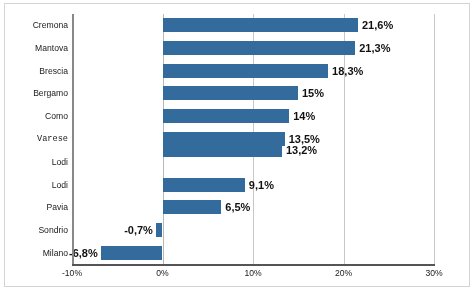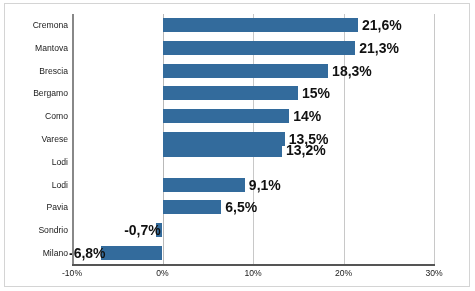--- a/index.html
+++ b/index.html
@@ -88,21 +88,21 @@
     white-space: nowrap;
   }
   .cat-label-wrap {
     position: absolute;
     left: 0px;
     width: 68px;
     height: 23px;
   }
   .val-label {
     position: absolute;
-    font-size: 14px;
+    font-size: 11px;
     font-weight: bold;
     color: #111111;
     line-height: 23px;
     white-space: nowrap;
     top: 0;
   }
   .tick-label {
     position: absolute;
     top: 268px;
     font-size: 8.6px;
@@ -186,21 +186,21 @@
       </div>
       <div class="cat-label-wrap" style="top: 59.6px;">
         <div class="cat-label">Brescia</div>
       </div>
       <div class="cat-label-wrap" style="top: 82.4px;">
         <div class="cat-label">Bergamo</div>
       </div>
       <div class="cat-label-wrap" style="top: 105.2px;">
         <div class="cat-label">Como</div>
       </div>
-      <div class="cat-label-wrap" style="top: 128px;">
+      <div class="cat-label-wrap" style="top: 128px; font-family: Liberation Mono, monospace;">
         <div class="cat-label">Varese</div>
       </div>
       <div class="cat-label-wrap" style="top: 150.8px;">
         <div class="cat-label">Lodi</div>
       </div>
       <div class="cat-label-wrap" style="top: 173.6px;">
         <div class="cat-label">Lodi</div>
       </div>
       <div class="cat-label-wrap" style="top: 196.4px;">
         <div class="cat-label">Pavia</div>

